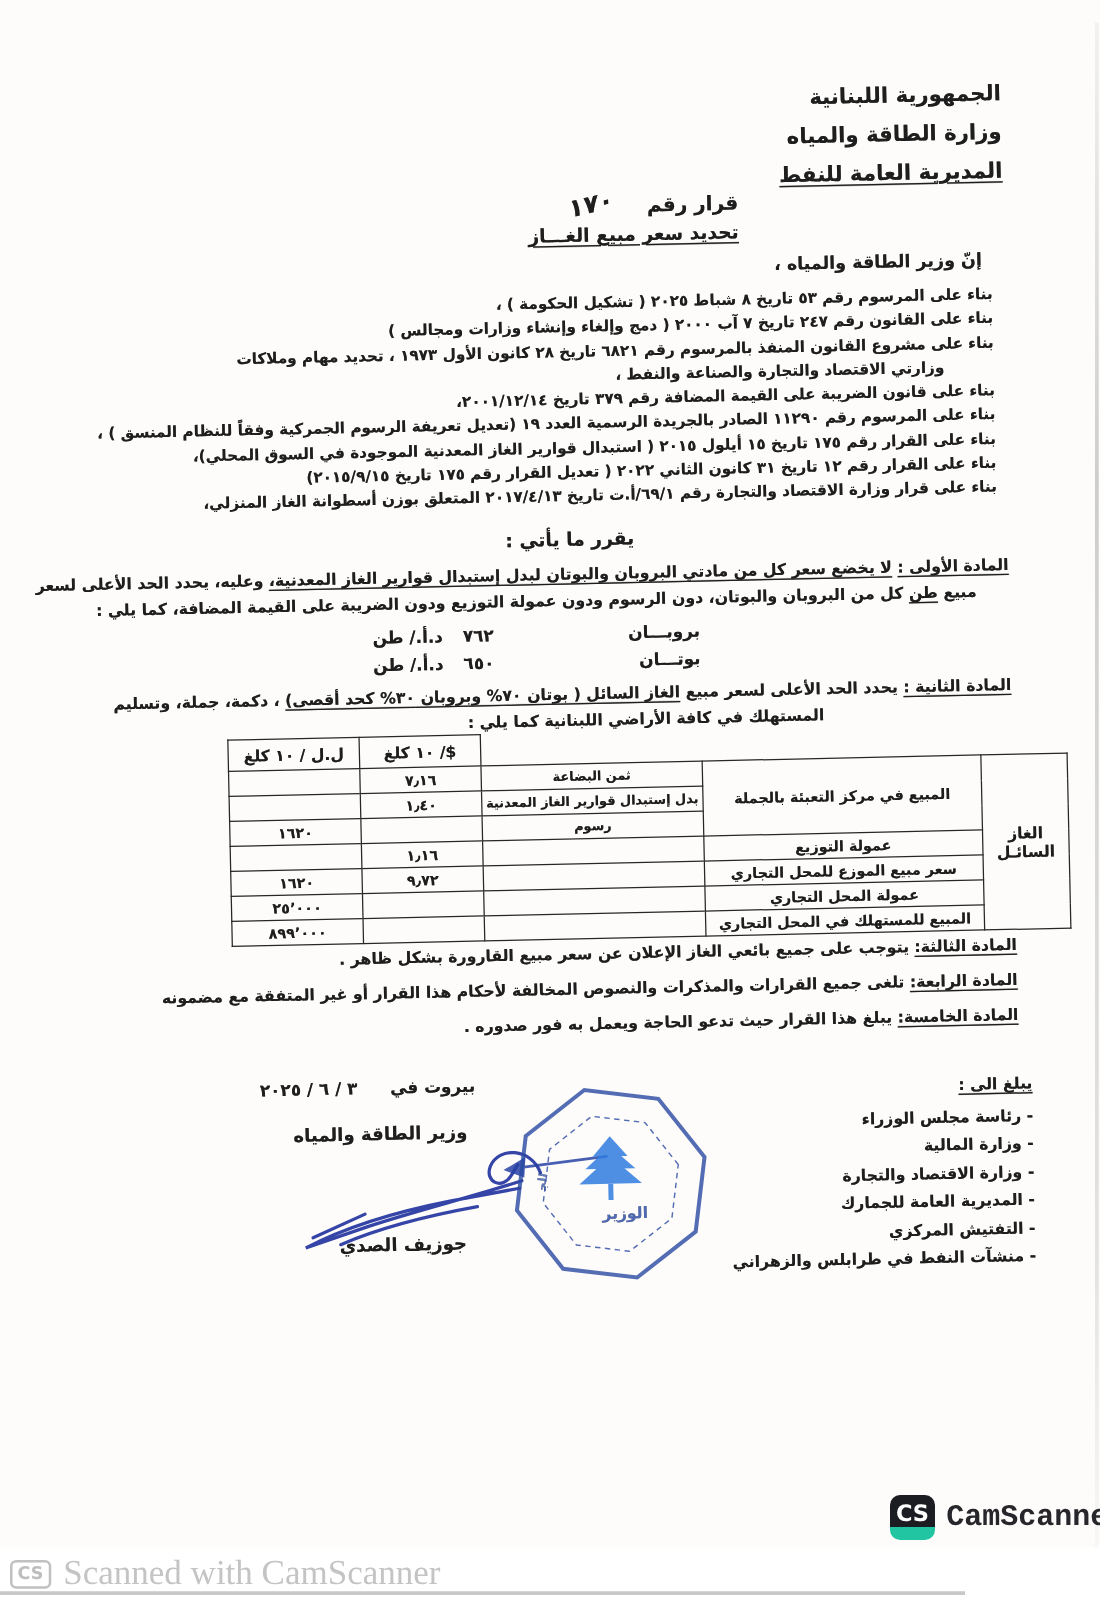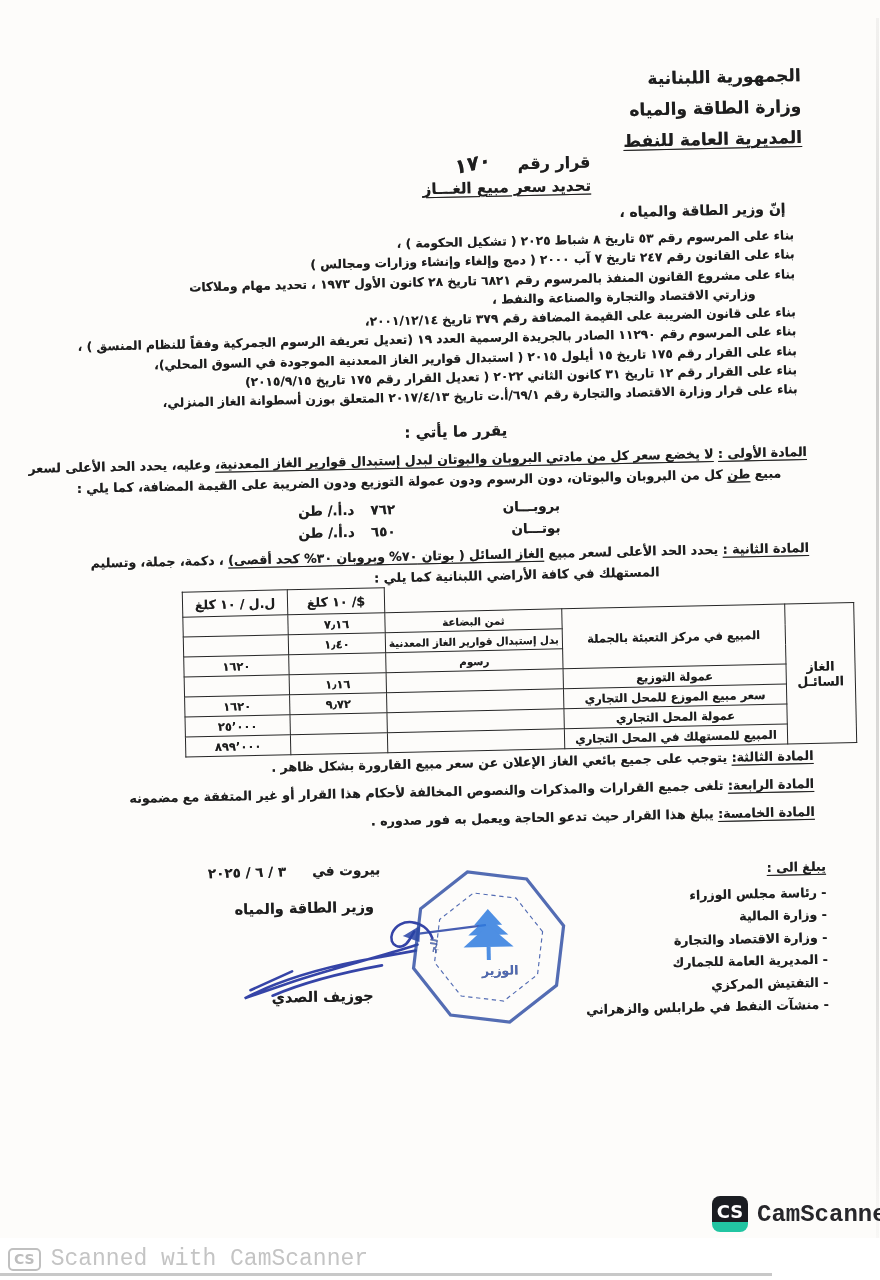--- a/index.html
+++ b/index.html
@@ -57,21 +57,21 @@
   .cs-logo{position:absolute;left:712px;top:1196px;display:flex;align-items:center;gap:9px;z-index:4;}
   .cs-badge{width:36px;height:36px;border-radius:8px;display:flex;align-items:center;justify-content:center;
             color:#fff;font-size:18px;font-weight:800;padding-bottom:6px;box-sizing:border-box;
             background:linear-gradient(#1b1d22 72%,#22c5a2 72%);}
   .cs-brand{font-family:Liberation Mono, monospace;font-size:24px;color:#27272b;font-weight:600;}
 
   .footer{position:absolute;left:0;top:1238px;width:880px;height:42px;background:#ffffff;
           display:flex;align-items:center;gap:10px;padding-left:8px;box-sizing:border-box;z-index:5;}
   .f-badge{border:2px solid #c0c0c0;border-radius:5px;color:#bdbdbd;font-weight:800;font-size:14px;
            padding:0 4px;line-height:19px;background:#fff;}
-  .f-text{color:#c4c4c4;font-size:23px;font-family:Liberation Mono, monospace;}
+  .f-text{color:#c4c4c4;font-size:28px;font-family:Liberation Serif, serif;}
 </style>
 </head>
 <body>
 
 <div class="sheet">
   <div class="doc blur" dir="rtl" lang="ar">
 
     <div class="abs hdr">
       <div>الجمهورية اللبنانية</div>
       <div>وزارة الطاقة والمياه</div>

